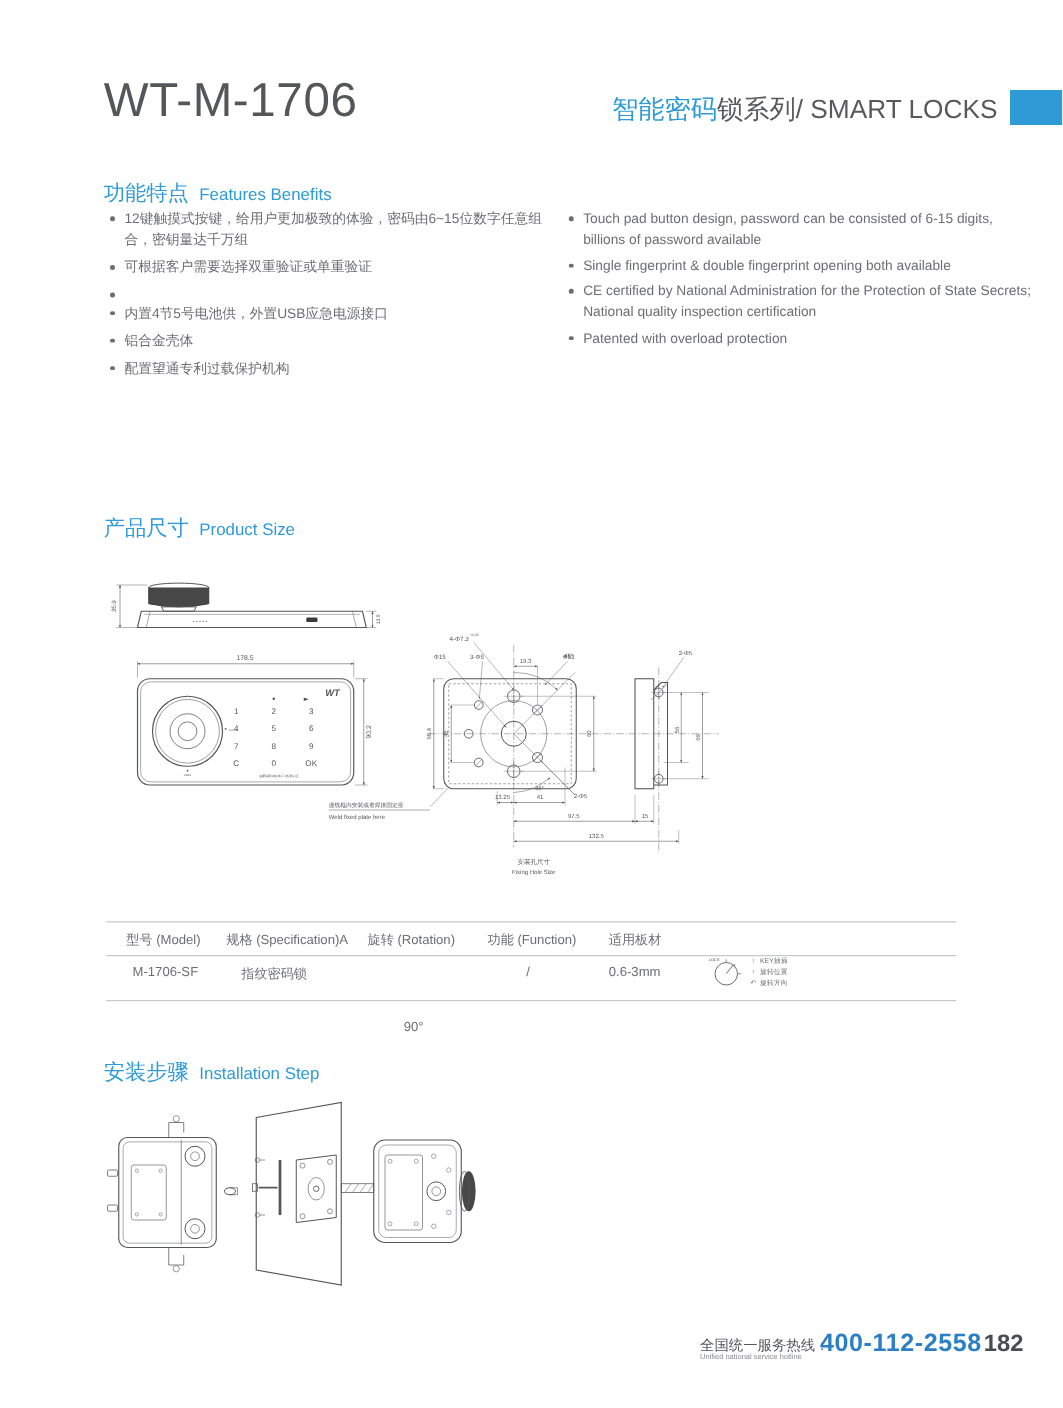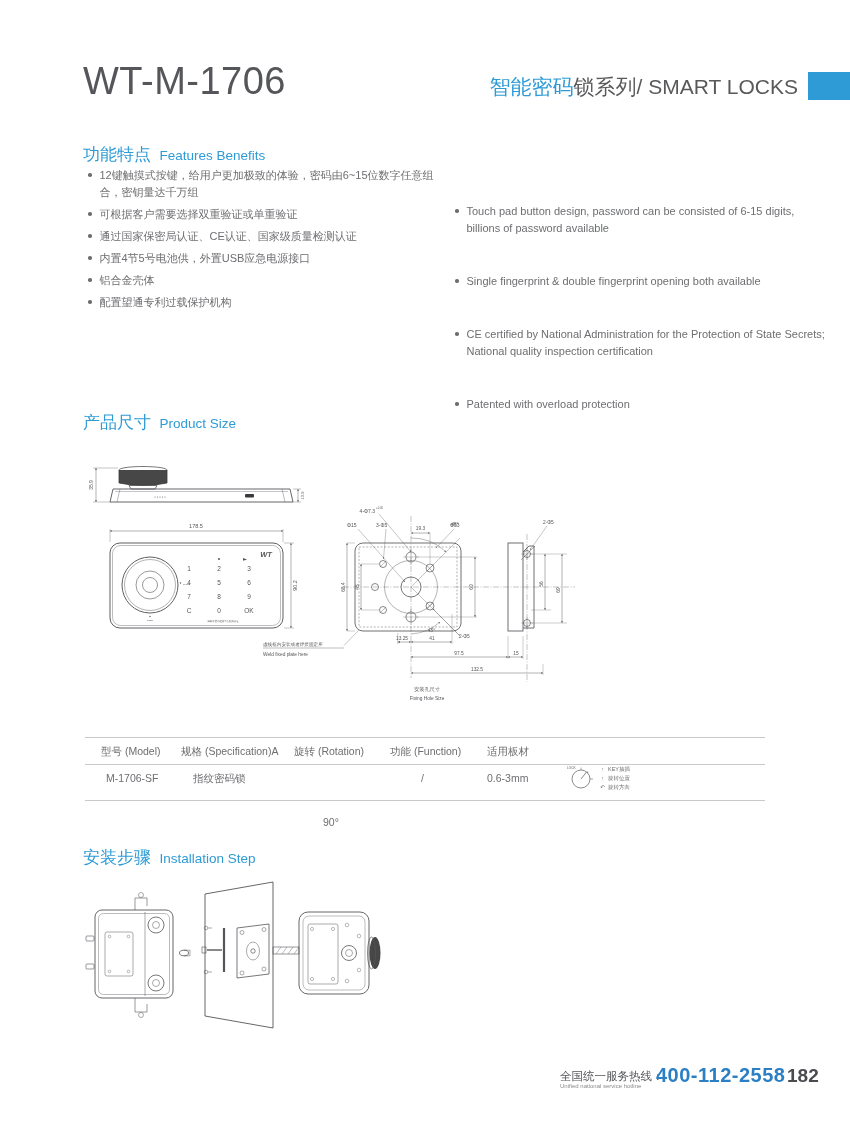--- a/index.html
+++ b/index.html
@@ -16,21 +16,21 @@
   .sec-head .zh{font-size:17px;color:#2e9bd6;}
   .sec-head .en{font-size:13.5px;color:#2e9bd6;margin-left:4px;}
   .sec-features{left:83px;top:143px;}
   .sec-size{left:83px;top:411px;}
   .sec-install{left:83px;top:846px;}
   
   ul.feat{position:absolute;margin:0;padding:0;list-style:none;font-size:11px;line-height:1.55;color:#6d6e71;}
   ul.feat-zh{left:86px;top:167px;width:352px;}
   ul.feat-en{left:453px;top:167px;width:372px;}
   ul.feat li{display:flex;margin-bottom:5px;}
-  ul.feat-en li{margin-bottom:3.5px;margin-top:36px;}
+  ul.feat-en li{margin-bottom:3.5px;}
   .dot{flex:0 0 auto;width:3.5px;height:3.5px;border-radius:50%;background:#6d6e71;margin:6px 8px 0 2px;}
   
   .drawA{position:absolute;left:85px;top:455px;}
   .drawB{position:absolute;left:255px;top:486px;}
   .drawC{position:absolute;left:85px;top:868px;}
   svg text{font-family:"Liberation Sans","DejaVu Sans",sans-serif;fill:#55565a;}
   
   .spec{position:absolute;left:85px;top:737px;width:680px;height:62px;
         border-top:1px solid #c8c9ca;border-bottom:1px solid #c8c9ca;font-size:10.5px;color:#6d6e71;}
   .spec .mid{position:absolute;left:0;top:26px;width:680px;height:1px;background:#c8c9ca;}
@@ -67,21 +67,20 @@
     <li>
         <span class="dot"></span>
         <span>12键触摸式按键，给用户更加极致的体验，密码由6~15位数字任意组合，密钥量达千万组</span>
       </li>
     <li>
         <span class="dot"></span>
         <span>可根据客户需要选择双重验证或单重验证</span>
       </li>
     <li>
         <span class="dot"></span>
-        <span>通过国家保密局认证、CE认证、国家级质量检测认证</span>
       </li>
     <li>
         <span class="dot"></span>
         <span>内置4节5号电池供，外置USB应急电源接口</span>
       </li>
     <li>
         <span class="dot"></span>
         <span>铝合金壳体</span>
       </li>
     <li>

